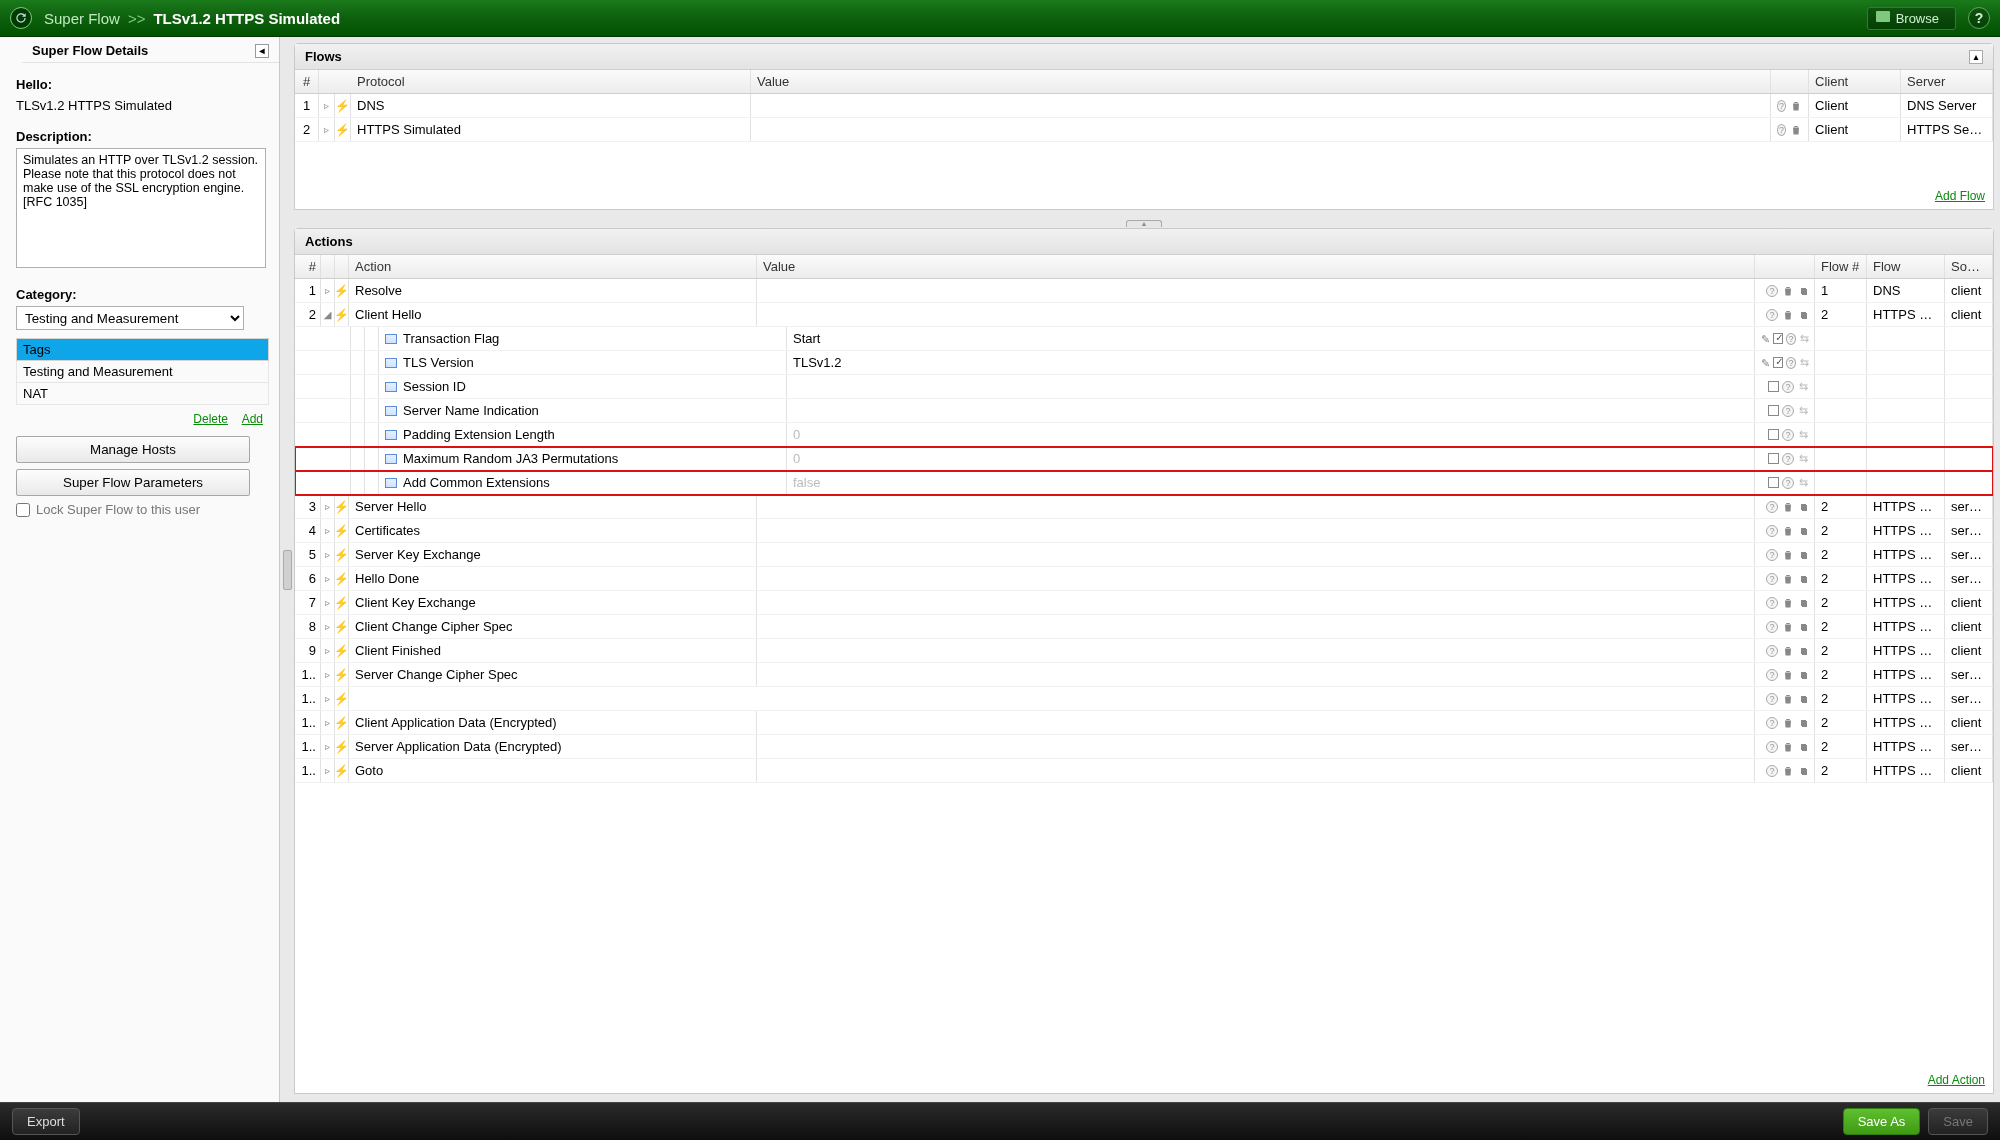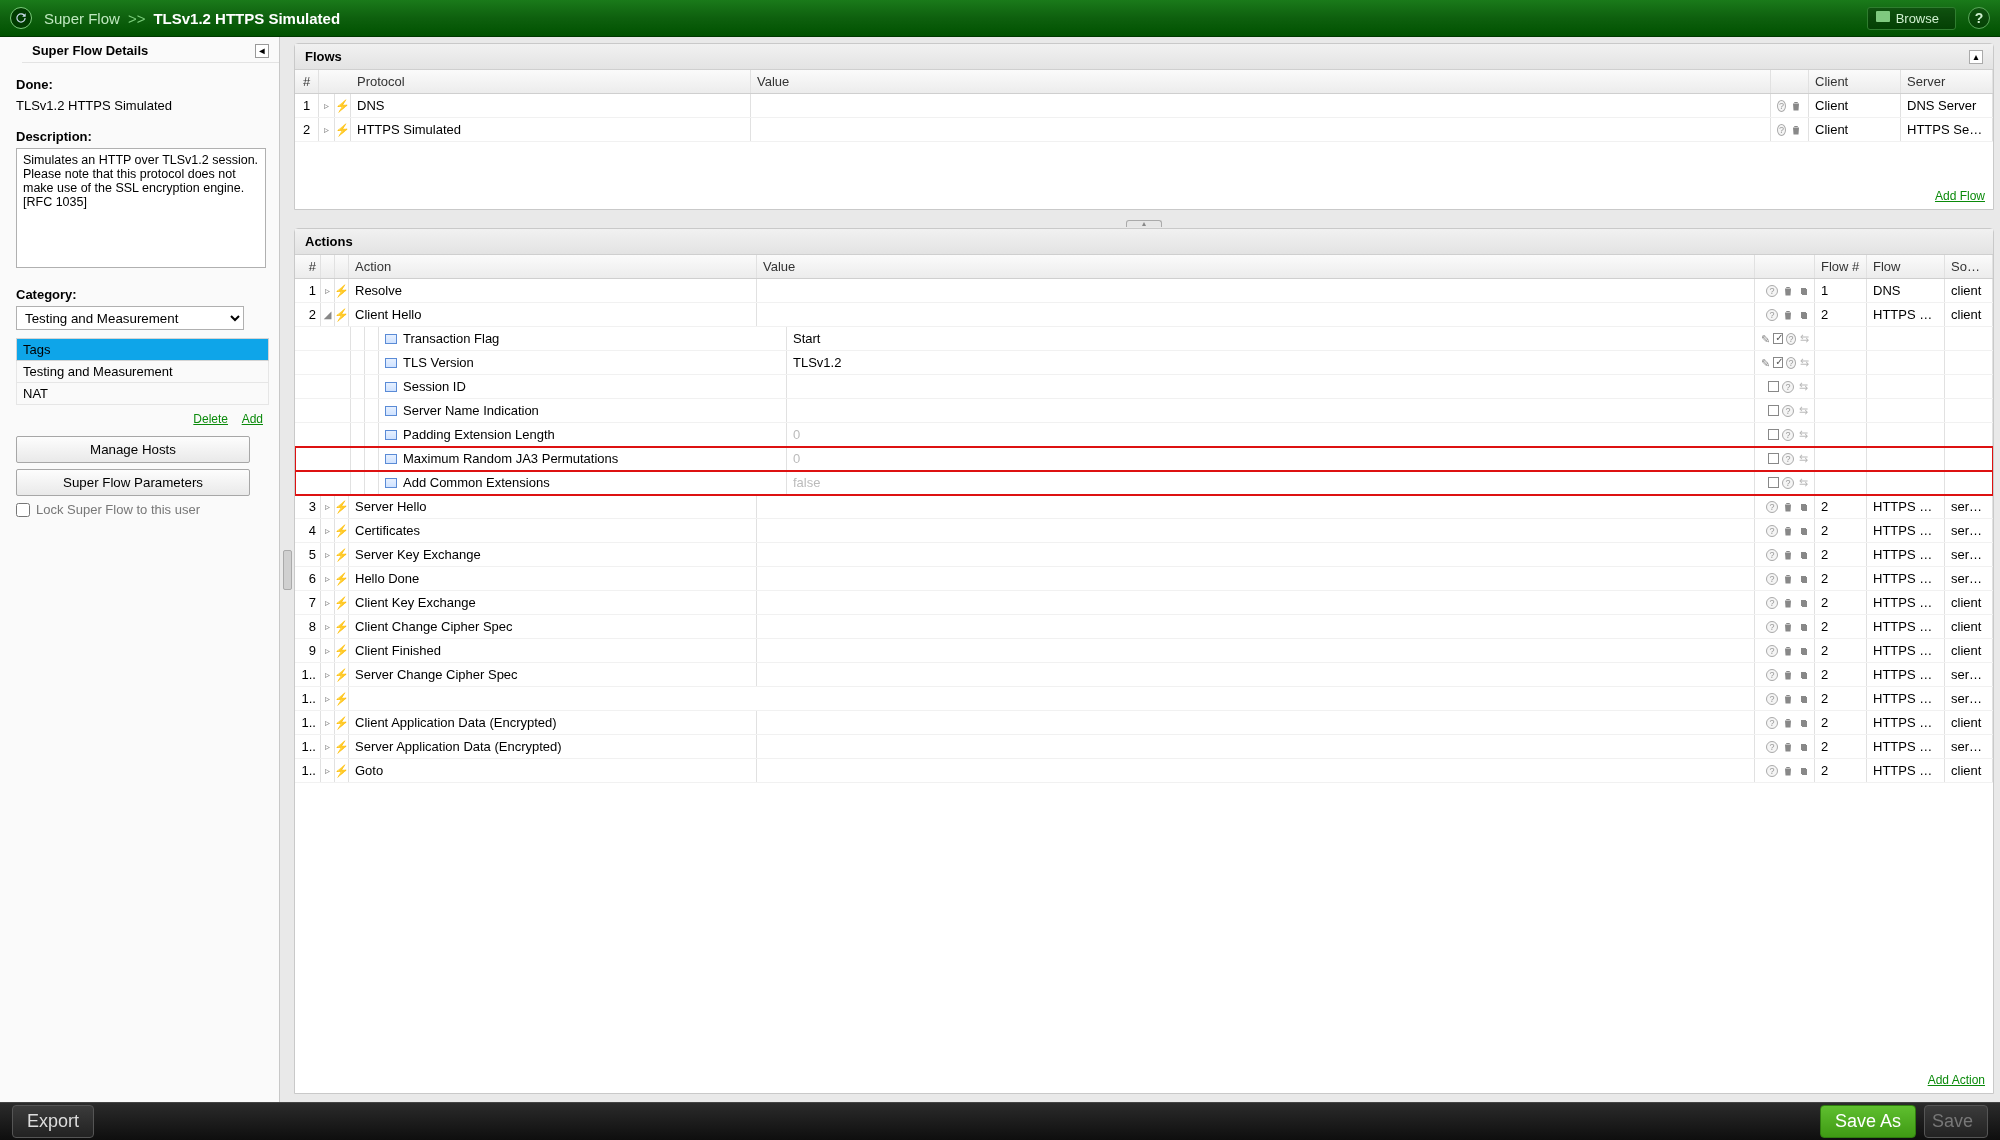--- a/index.html
+++ b/index.html
@@ -99,25 +99,25 @@
 .ghost { color:#bbb;}
 .highlight-box { outline:2px solid #d11; outline-offset:-1px;}
 .cb { width:11px;height:11px;border:1px solid #888;display:inline-block;background:#fff;}
 
 .bottombar {
   position:absolute; bottom:0; left:0; right:0; height:38px;
   background:linear-gradient(to bottom,#2b2b2b,#0e0e0e);
   display:flex; align-items:center; padding:0 12px;
   border-top:1px solid #444;
 }
-.bottombar .btn { padding:5px 14px; border-radius:4px; border:1px solid #555; color:#ddd; background:linear-gradient(#3b3b3b,#222); cursor:pointer; font-size:18px;}
+.bottombar .btn { padding:5px 14px; border-radius:4px; border:1px solid #555; color:#ddd; background:linear-gradient(#3b3b3b,#222); cursor:pointer; font-size:13px;}
 .bottombar .spacer { flex:1;}
 .bottombar .btn.green { background:linear-gradient(#5fbf2f,#3f9a14); border-color:#2f7d0f; color:#fff; }
 .bottombar .btn.dim { color:#777; }
-.bottombar .btn + .btn { margin-left:8px;padding-left:7px;}
+.bottombar .btn + .btn { margin-left:8px;}
 
 .questionmark { width:12px;height:12px;border-radius:50%;border:1px solid #aaa;color:#999;font-size:9px;display:inline-flex;align-items:center;justify-content:center;background:#f5f5f5;}
 .trash svg, .copy svg { fill:#888; }
 .pencil::before { content:"✎"; color:#888; font-size:11px;}
 </style>
 </head>
 <body>
 
 <div class="topbar">
   <div class="back">
@@ -141,21 +141,21 @@
 </div>
 
 <div class="body">
 
   <div class="side">
     <div class="side-header">
       <span>Super Flow Details</span>
       <span class="collapse-ico">◂</span>
     </div>
     <div class="side-body">
-      <div class="lbl">Done:</div>
+      <div class="lbl">Hello:</div>
       <div class="name-val">TLSv1.2 HTTPS Simulated</div>
 
       <div class="lbl">Description:</div>
       <textarea style="">Simulates an HTTP over TLSv1.2 session. Please note that this protocol does not make use of the SSL encryption engine.[RFC 1035]</textarea>
 
       <div class="lbl" style="margin-top:16px">Category:</div>
       <select>
         <option>Testing and Measurement</option>
       </select>
 

